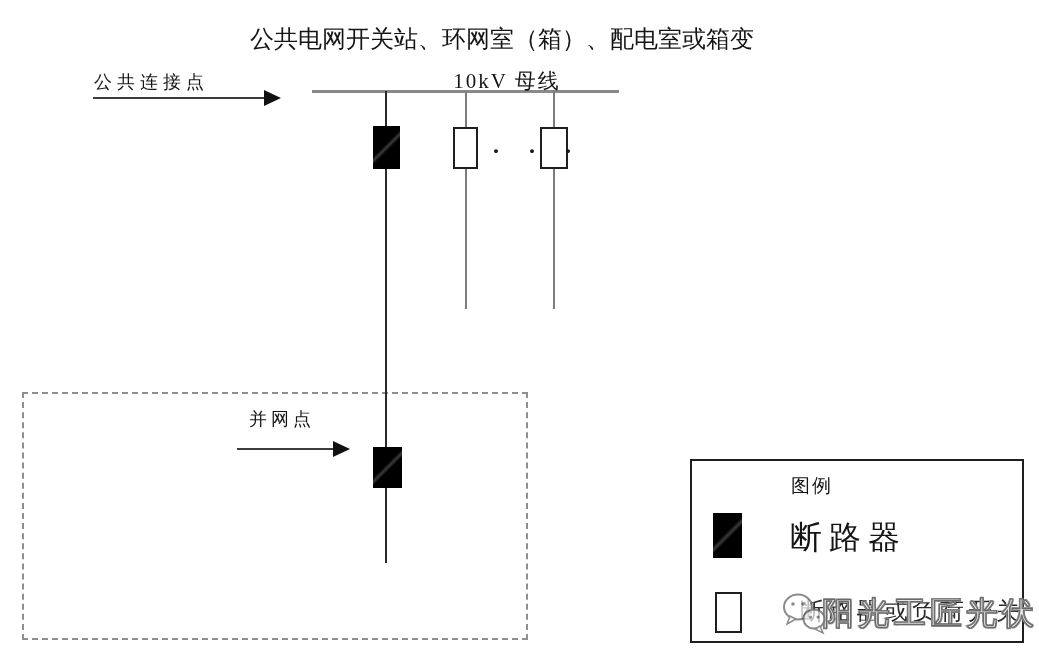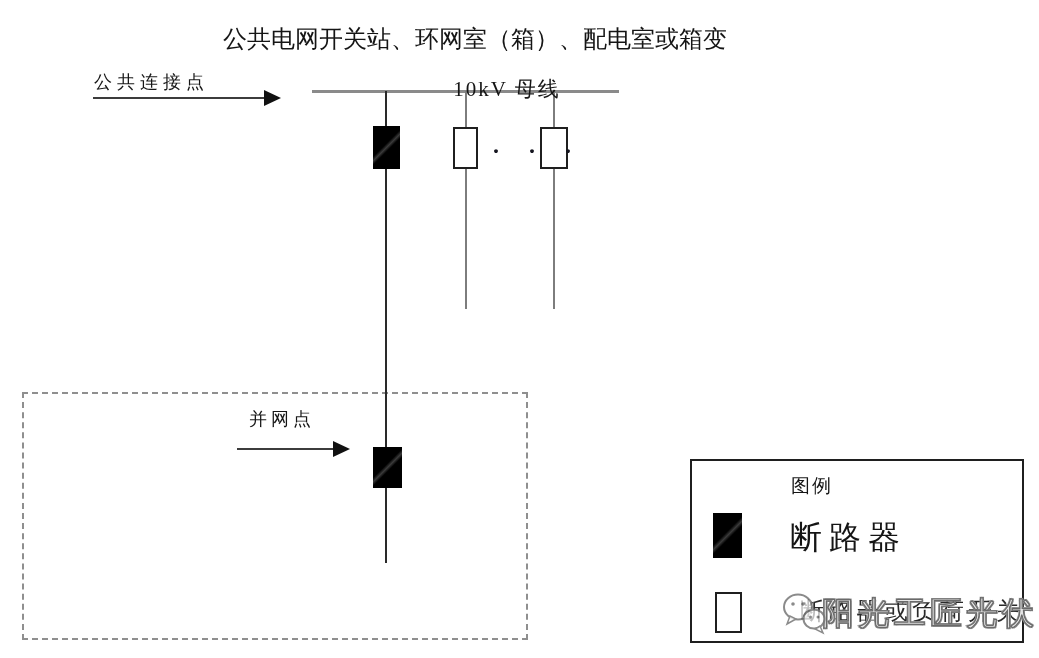--- a/index.html
+++ b/index.html
@@ -62,22 +62,22 @@
     -webkit-text-stroke:1.2px #6a6a6a;
     text-shadow:1px 1px 0 #8a8a8a,-1px -1px 0 #9a9a9a,1px -1px 0 #9a9a9a,-1px 1px 0 #8a8a8a;
   }
   .wechat-icon-wrap{z-index:6;opacity:0.85;}
 </style>
 </head>
 <body>
 
 <div id="canvas">
 
-  <div class="abs txt title" style="left:205px;top:23px;width:540px;">公共电网开关站、环网室（箱）、配电室或箱变</div>
-  <div class="abs txt buslabel" style="left:387px;top:75px;width:240px;">10kV 母线</div>
+  <div class="abs txt title" style="left:232px;top:23px;width:540px;">公共电网开关站、环网室（箱）、配电室或箱变</div>
+  <div class="abs txt buslabel" style="left:387px;top:67px;width:240px;">10kV 母线</div>
 
   <div class="abs txt pointlabel" style="left:94px;top:70px;">公共连接点</div>
   <div class="abs hline" style="left:93px;top:97px;width:173px;"></div>
   <div class="abs arrowhead" style="left:264px;top:90px;"></div>
 
   <div class="abs busbar" style="left:312px;top:90px;width:307px;"></div>
 
   <div class="abs vline dark" style="left:385px;top:91px;height:472px;"></div>
   <div class="abs breaker" style="left:373px;top:126px;width:27px;height:43px;"></div>
 

